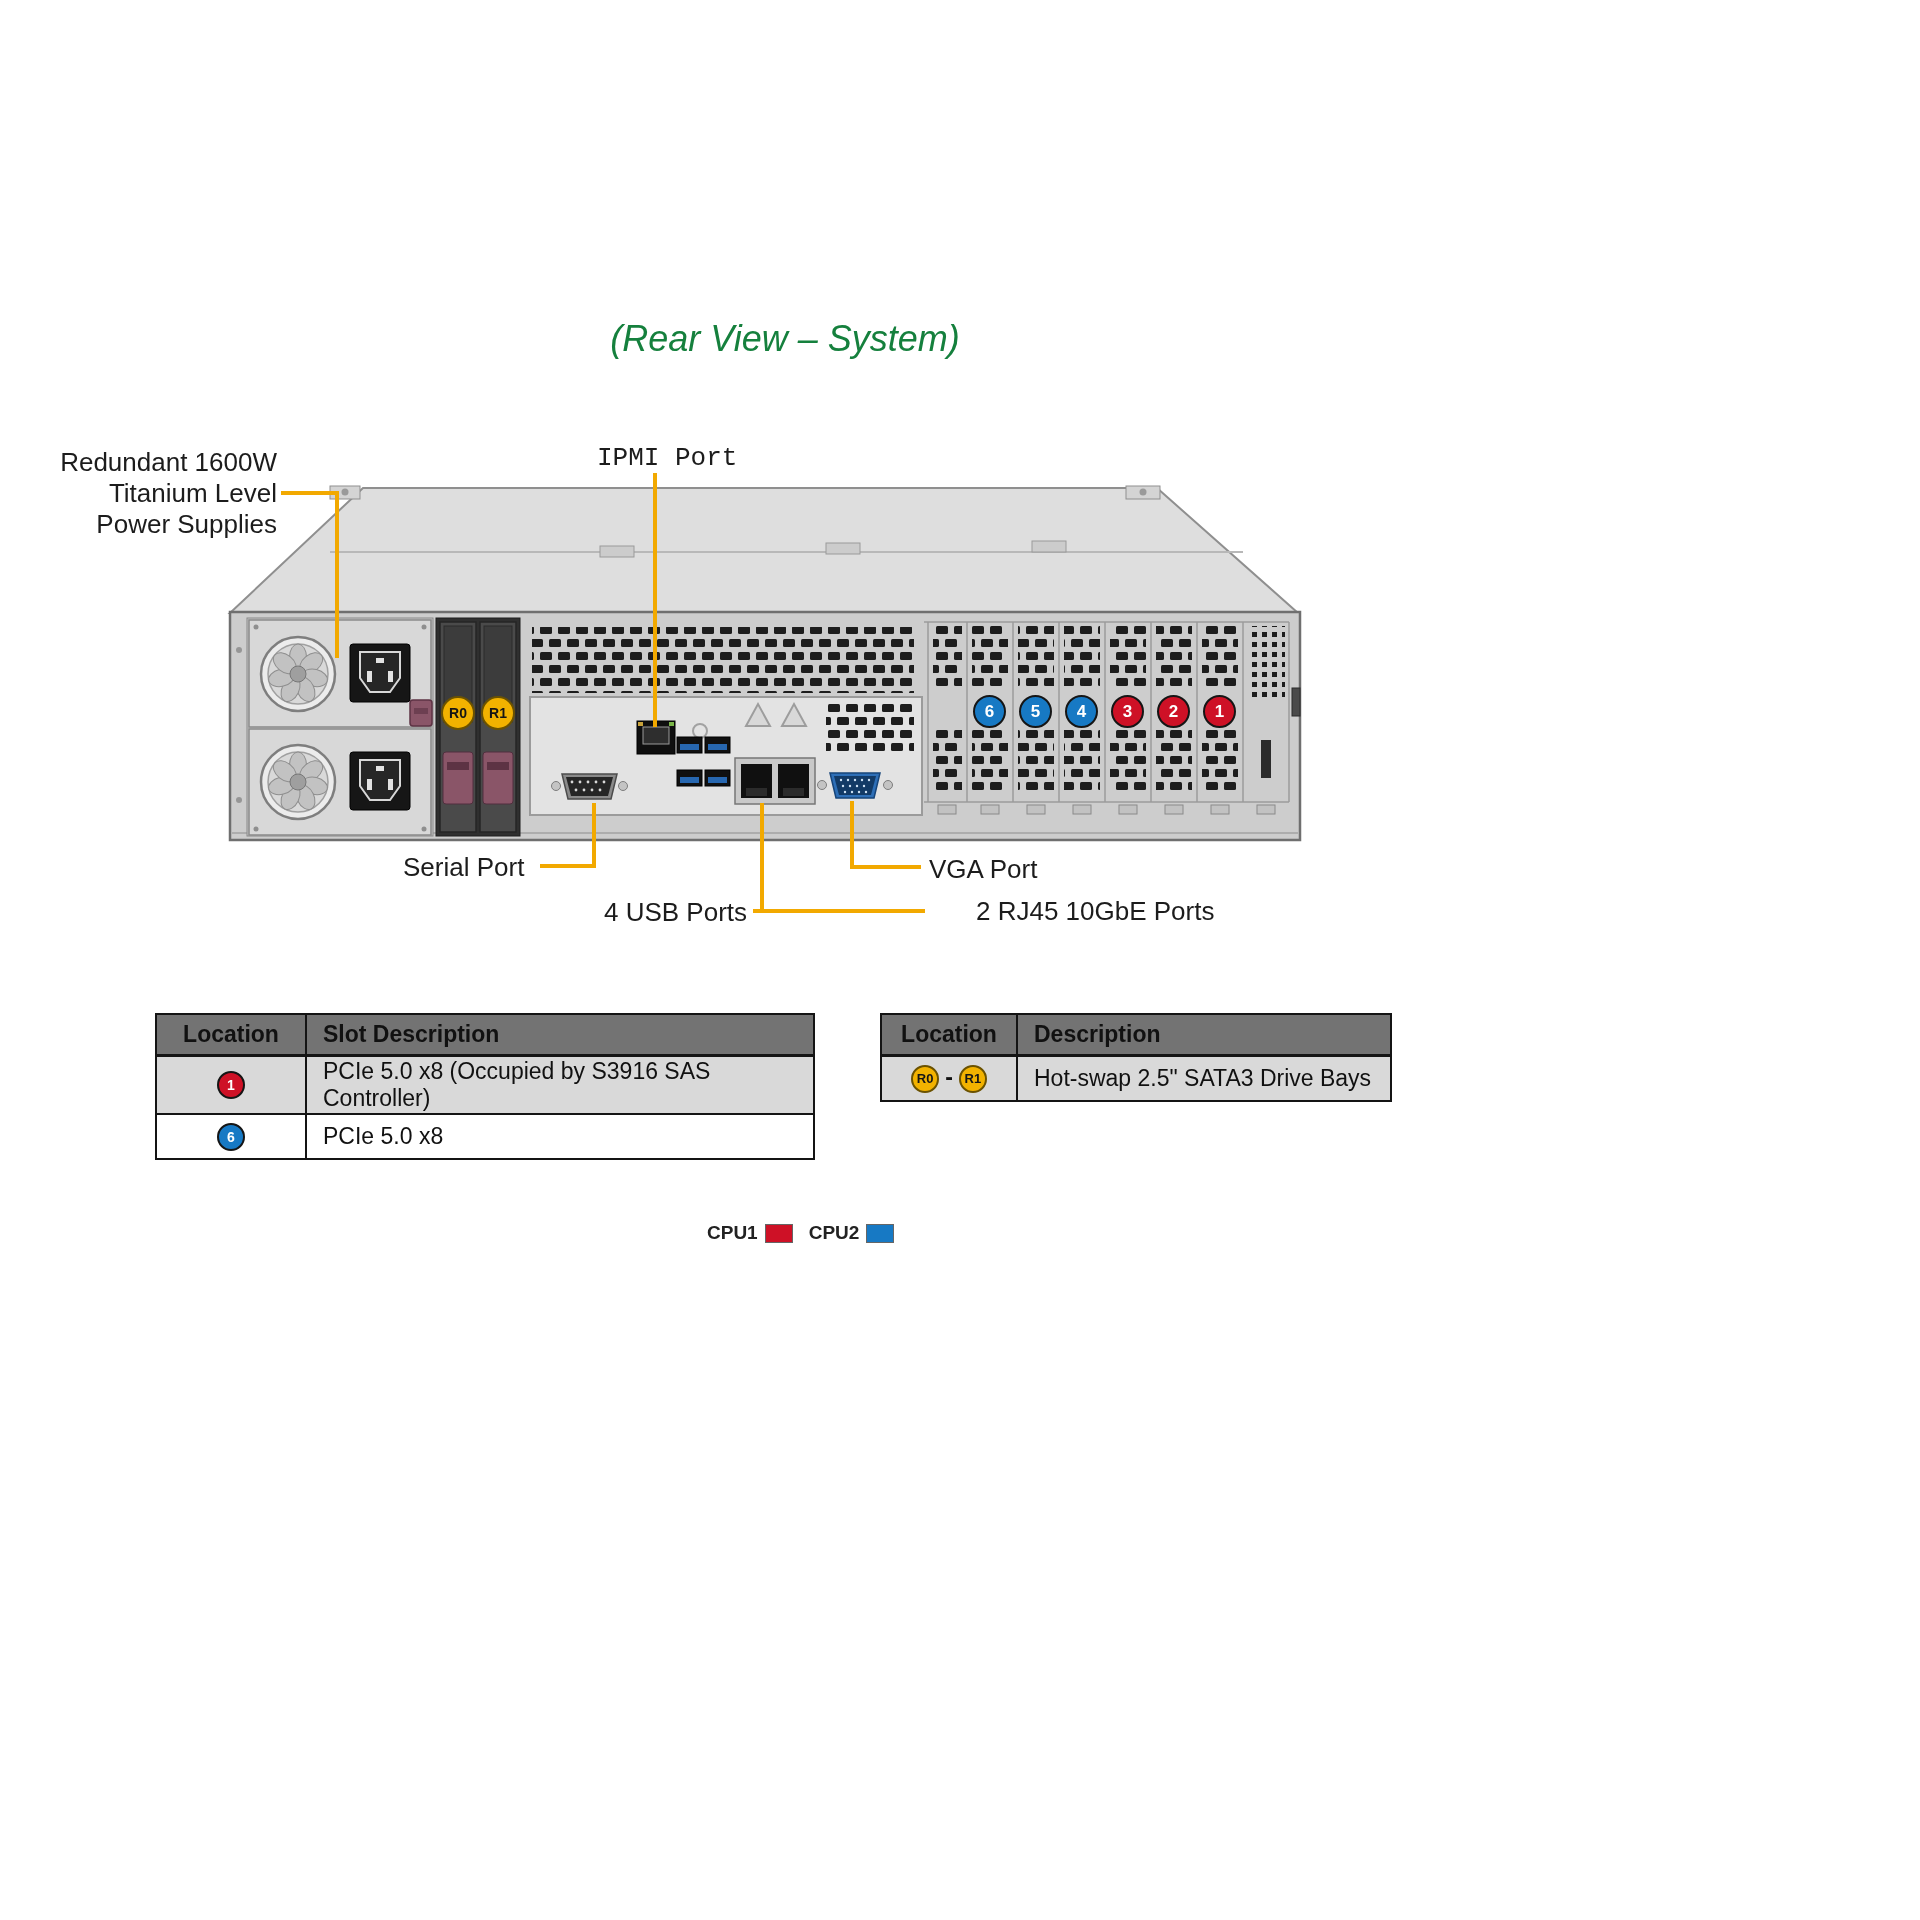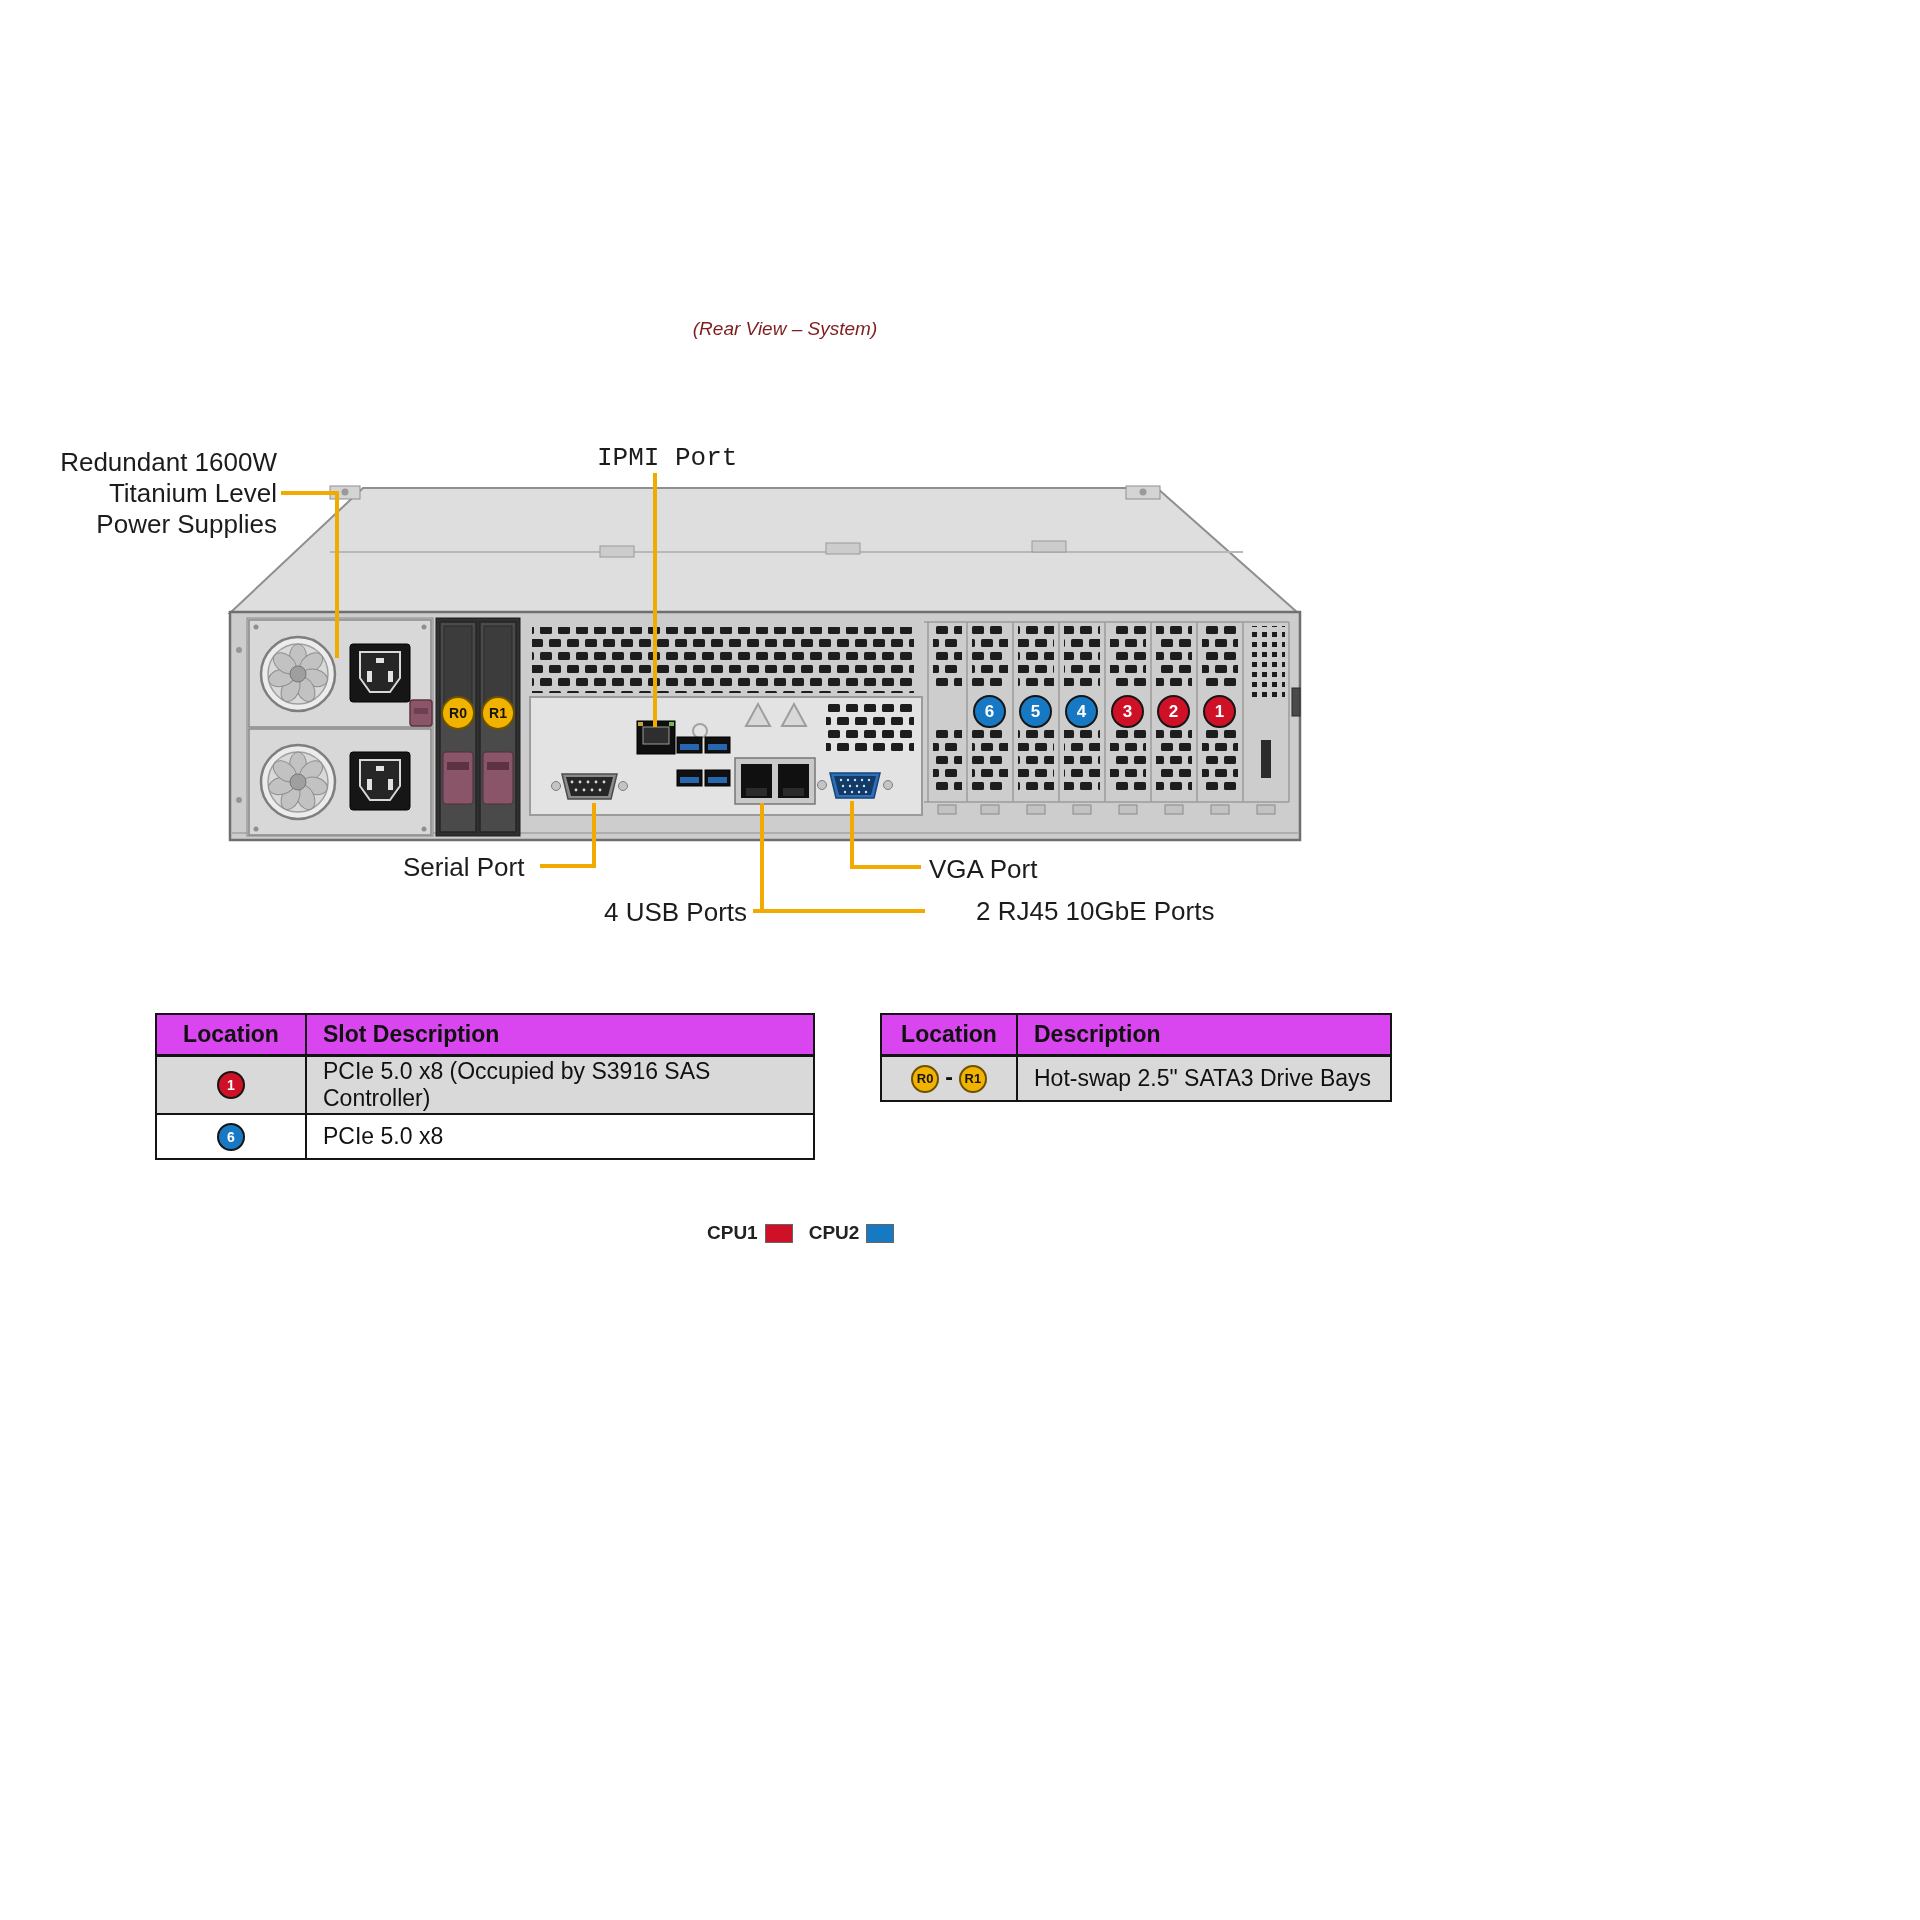--- a/index.html
+++ b/index.html
@@ -1,21 +1,21 @@
 <!DOCTYPE html>
 <html><head>
 <meta charset="utf-8">
 <style>
   html,body{margin:0;padding:0;background:#fff;}
   .page{position:relative;width:1920px;height:1920px;background:#ffffff;
         font-family:"Liberation Sans",sans-serif;overflow:hidden;}
   .chassis-svg{position:absolute;left:0;top:0;width:1920px;height:1920px;}
 
   .title{position:absolute;top:318px;left:785px;transform:translateX(-50%);
-         font-size:19px;font-style:italic;color:#7f1d1d;white-space:nowrap;}
+         font-size:36px;font-style:italic;color:#15803d;white-space:nowrap;}
 
   .callout{position:absolute;font-size:26px;color:#1c1c1c;white-space:nowrap;}
   .psu-callout{top:447px;left:40px;width:237px;text-align:right;line-height:31px;}
   #lbl-ipmi{top:443px;left:597px;font-family:Liberation Mono, monospace;}
   #lbl-serial{top:852px;left:403px;}
   #lbl-usb{top:897px;left:604px;}
   #lbl-vga{top:854px;left:929px;}
   #lbl-rj45{top:896px;left:976px;}
 
   .badge{position:absolute;border-radius:50%;display:flex;align-items:center;
@@ -26,21 +26,21 @@
   .rdrive-badge{width:34px;height:34px;top:696px;background:#F2B200;
                 border:2.5px solid #6b5200;color:#151515;font-size:14px;}
   #sb-6{left:973px}#sb-5{left:1019px}#sb-4{left:1065px}
   #sb-3{left:1111px}#sb-2{left:1157px}#sb-1{left:1203px}
   #rb-0{left:441px}#rb-1{left:481px}
 
   table{border-collapse:collapse;background:#fff;}
   .slot-table{position:absolute;left:155px;top:1013px;width:660px;}
   .bay-table{position:absolute;left:880px;top:1013px;width:512px;}
   th,td{border:2px solid #141414;color:#111;}
-  thead th{border-bottom:3px solid #141414;font-size:23px;font-weight:bold;height:37px;background:#d946ef;}
+  thead th{border-bottom:3px solid #141414;font-size:23px;font-weight:bold;height:37px;background:#737373;}
   tbody td{height:41px;font-size:23px;}
   .col-loc{text-align:center;}
   .slot-table .col-loc{width:146px;}
   .bay-table .col-loc{width:132px;white-space:nowrap;}
   .col-desc{text-align:left;padding-left:16px;}
   tr.shade td{background:#d9d9d9;}
   .tbadge{display:inline-flex;width:28px;height:28px;border-radius:50%;align-items:center;
           justify-content:center;color:#fff;font-weight:bold;font-size:14px;
           border:2px solid #151515;box-sizing:border-box;vertical-align:middle;}
   .tbadge.red{background:#CE1126;}

